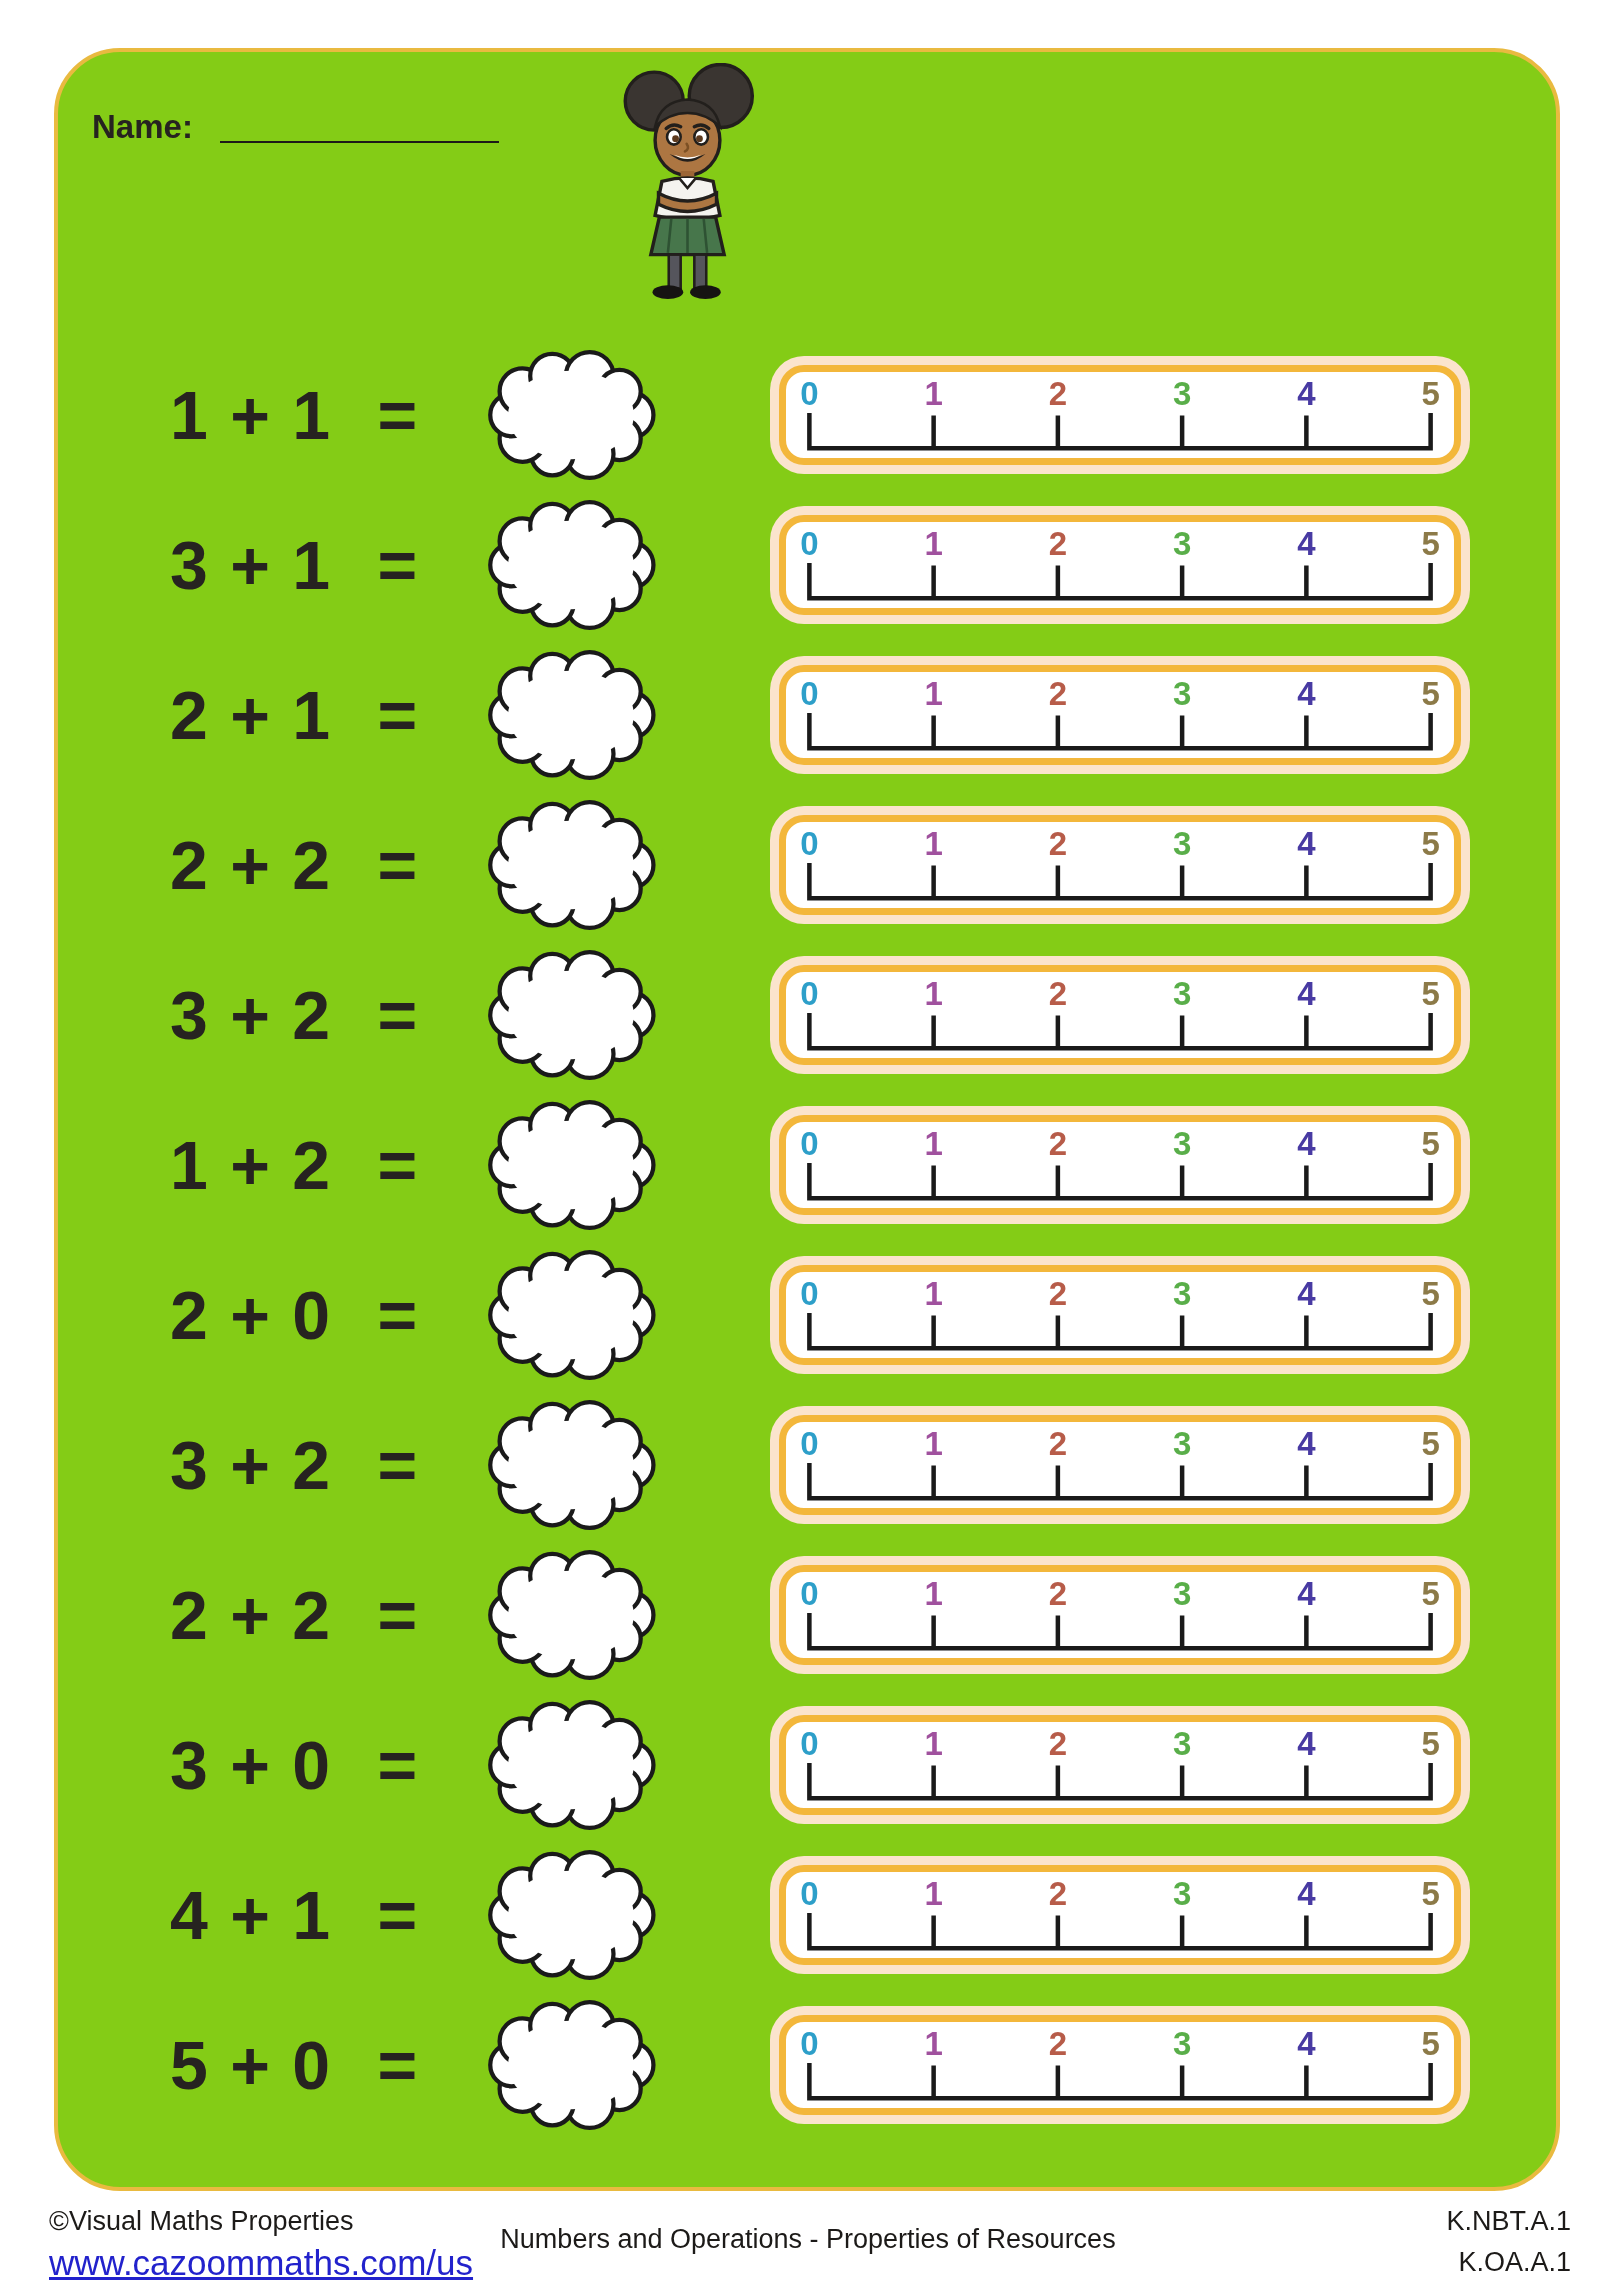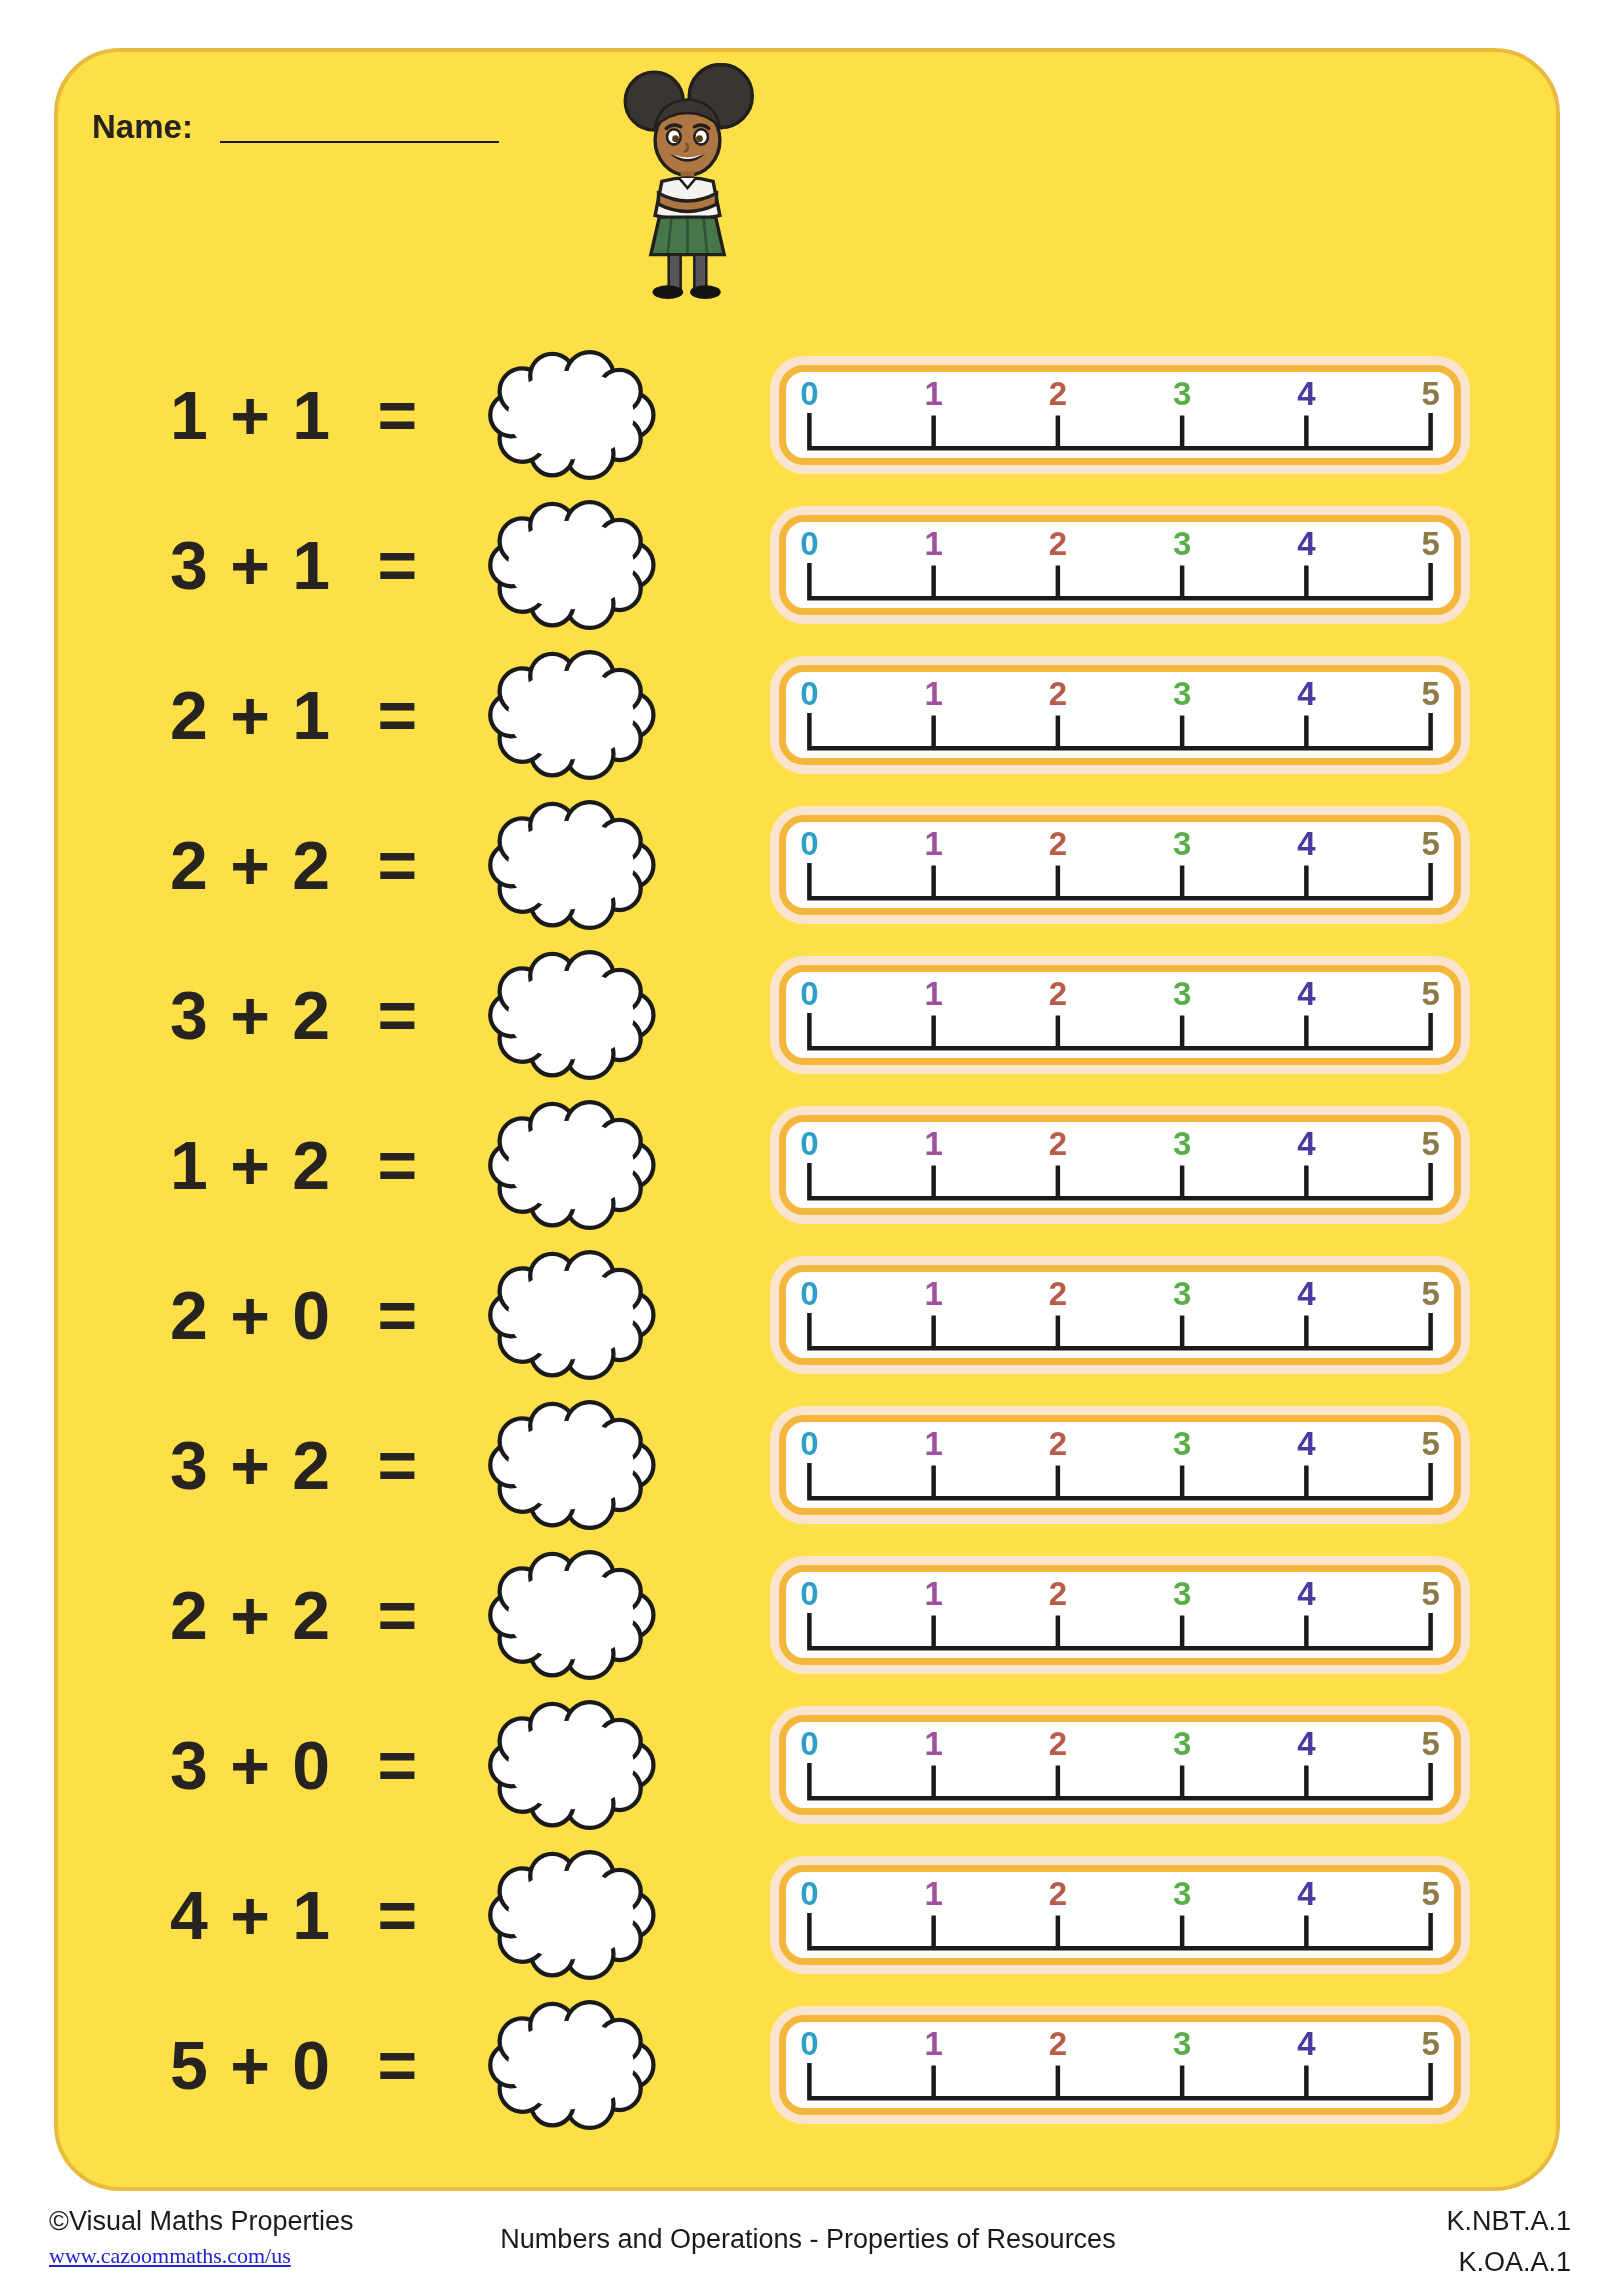--- a/index.html
+++ b/index.html
@@ -4,21 +4,21 @@
 <style>
   html,body{margin:0;padding:0;}
   body{
     width:1616px;height:2293px;position:relative;background:#ffffff;
     font-family:"Liberation Sans", sans-serif;color:#262320;
     overflow:hidden;
   }
   .frame{
     position:absolute;left:54px;top:48px;width:1506px;height:2143px;
     border:4.5px solid var(--page-border,#e9ba40);border-radius:66px;
-    box-sizing:border-box;background:#fde047;
+    box-sizing:border-box;background:#84cc16;
   }
   
   .name-date{position:absolute;left:34px;top:52px;}
   .nd-line{display:flex;align-items:flex-end;margin-bottom:23px;height:39px;}
   .nd-label{font-size:33px;font-weight:bold;color:#262320;line-height:1;}
   .nd-rule{width:279px;border-bottom:2.7px solid #1c1a18;margin-left:27px;height:34px;}
   .girl{position:absolute;left:557px;top:10.7px;width:145px;height:240px;}
   .title-box{
     position:absolute;left:712px;top:32px;width:745px;height:190px;
     background:var(--titlebox-bg,#f8f3e2);border:4.5px solid #2e2a26;border-radius:30px;
@@ -52,21 +52,21 @@
     background:#ffffff;height:100px;box-sizing:border-box;
   }
   .nl-num{
     position:absolute;top:4.5px;transform:translateX(-50%);
     font-size:33px;font-weight:bold;line-height:1;
   }
   .nl-svg{position:absolute;left:0;bottom:5.4px;width:100%;height:47px;display:block;}
   
   .footer{position:absolute;left:0;top:2201px;width:1616px;}
   .footer-left{position:absolute;left:49px;top:5.4px;font-size:27px;color:#1c1a18;}
-  .footer-link{display:inline-block;margin-top:5.4px;font-size:22px;color:var(--link-color,#2222cc);text-decoration:underline;font-family:Liberation Serif, serif;}
+  .footer-link{display:inline-block;margin-top:5.4px;font-size:35px;color:var(--link-color,#2222cc);text-decoration:underline;}
   .footer-center{position:absolute;left:0;width:100%;text-align:center;top:23px;font-size:27px;color:#1c1a18;}
   .footer-right{position:absolute;right:45px;top:0;text-align:right;font-size:27px;color:#1c1a18;line-height:1.5;}
 </style>
 </head>
 <body style="--page-border: #e9ba40; --titlebox-bg: #f8f3e2; --link-color: #2222cc; --nl-border: #f3b73b; --nl-glow: #fbe4cd;">
 
 <div class="frame">
 
   <div class="name-date">
     <div class="nd-line">

